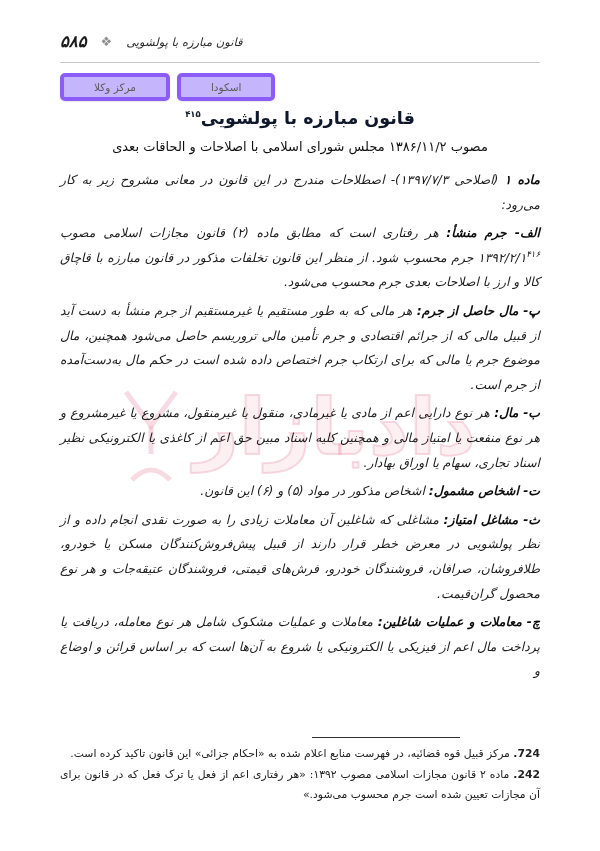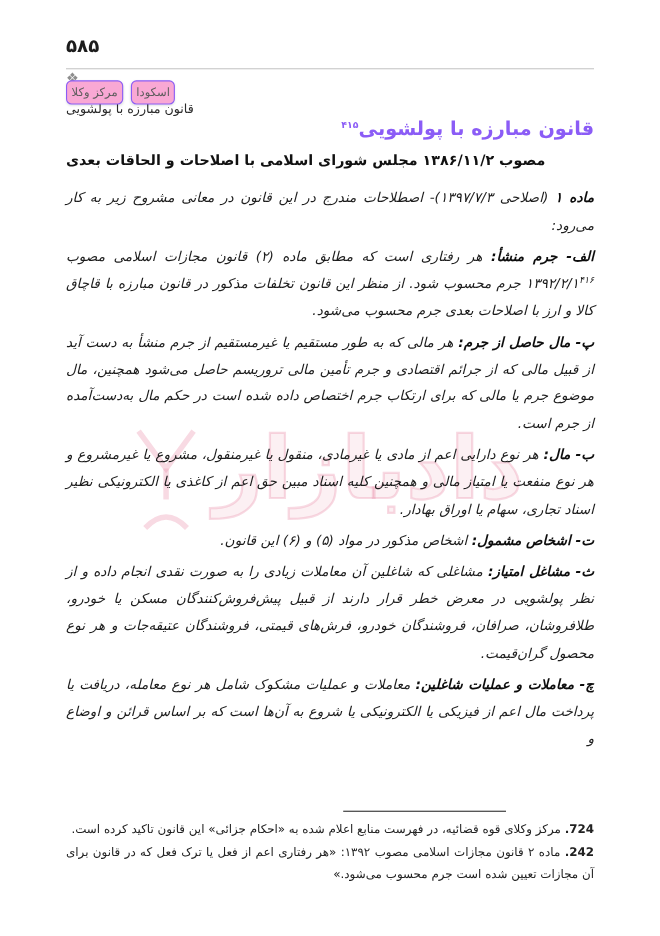--- a/index.html
+++ b/index.html
@@ -9,54 +9,54 @@
     width:600px; height:851px;
     background:#ffffff;
     font-family:"DejaVu Sans", sans-serif;
     color:#1c1c1c;
     direction:rtl;
     overflow:hidden;
   }
   
   .runhead {
     position:absolute; top:32px; left:60px; right:60px;
-    display:flex; flex-direction:column; direction:ltr;
-    gap:14px;
+    display:flex; direction:ltr;
+    align-items:center; gap:14px;font-style:italic;
   }
   .pagenum { font-size:16.5px; font-weight:bold; letter-spacing:1px; }
   .ornament { font-size:13px; color:#8e8e8e; line-height:1; }
   .runtitle { font-size:11.5px; color:#2a2a2a; }
   .headrule {
     position:absolute; top:62px; left:60px; right:60px;
     border-top:1px solid #c7c7c7;
   }
   
   .tagrow {
     position:absolute; top:73px; left:60px;
     display:flex; flex-direction:row; direction:ltr; gap:7px;
   }
   .tagbtn {
     font-family:"DejaVu Sans", sans-serif;
     font-size:10.5px; color:#5c5c5c;
-    background:#f9a8d4;
-    border:1px solid #8b5cf6; border-radius:5px;
-    padding:4px 4px;
+    background:#c4b5fd;
+    border:4px solid #8b5cf6; border-radius:5px;
+    padding:4px 30px;
     box-shadow:0 1px 2px rgba(0,0,0,0.10);
     cursor:pointer; white-space:nowrap;
   }
   
   .doc {
     position:absolute; top:108px; left:60px; right:60px; z-index:2;
   }
   .doc-title {
-    text-align:right; font-weight:bold; font-size:17.5px; color:#8b5cf6;
+    text-align:center; font-weight:bold; font-size:17.5px; color:#0f172a;
   }
   .doc-title sup, .bodytext sup, .fn sup { font-size:8.5px; vertical-align:super; line-height:0; }
   .doc-subtitle {
-    text-align:left; font-weight:bold; font-size:13px; margin-top:11px; color:#111;
+    text-align:center; font-weight:normal; font-size:13px; margin-top:11px; color:#111;
   }
   .article { margin-top:14px;font-style:italic; }
   .para {
     font-size:12.4px; line-height:24.6px; text-align:justify;
     margin-bottom:4px; color:#1c1c1c;
   }
   .para b { color:#0d0d0d; }
   
   .watermark {
     position:absolute; top:382px; left:118px; z-index:1;
@@ -124,17 +124,17 @@
 
       <p class="para"><b>ث- مشاغل امتیاز:</b><span> مشاغلی که شاغلین آن معاملات زیادی را به صورت نقدی انجام داده و از نظر پولشویی در معرض خطر قرار دارند از قبیل پیش‌فروش‌کنندگان مسکن یا خودرو، طلافروشان، صرافان، فروشندگان خودرو، فرش‌های قیمتی، فروشندگان عتیقه‌جات و هر نوع محصول گران‌قیمت.</span></p>
 
 
       <p class="para"><b>چ- معاملات و عملیات شاغلین:</b><span> معاملات و عملیات مشکوک شامل هر نوع معامله، دریافت یا پرداخت مال اعم از فیزیکی یا الکترونیکی یا شروع به آن‌ها است که بر اساس قرائن و اوضاع و</span></p>
     </div>
   </div>
 
   <div class="fnsep"></div>
   <div class="fnblock">
-    <div class="fn"><b>724.</b><span> مرکز وکلای قوه قضائیه، در فهرست منابع اعلام شده به «احکام جزائی» این قانون تاکید کرده است.</span></div>
+    <div class="fn"><b>724.</b><span> مرکز قبیل قوه قضائیه، در فهرست منابع اعلام شده به «احکام جزائی» این قانون تاکید کرده است.</span></div>
     <div class="fn"><b>242.</b><span> ماده ۲ قانون مجازات اسلامی مصوب ۱۳۹۲: «هر رفتاری اعم از فعل یا ترک فعل که در قانون برای آن مجازات تعیین شده است جرم محسوب می‌شود.»</span></div>
   </div>
 
 </div>
 
 </body></html>

